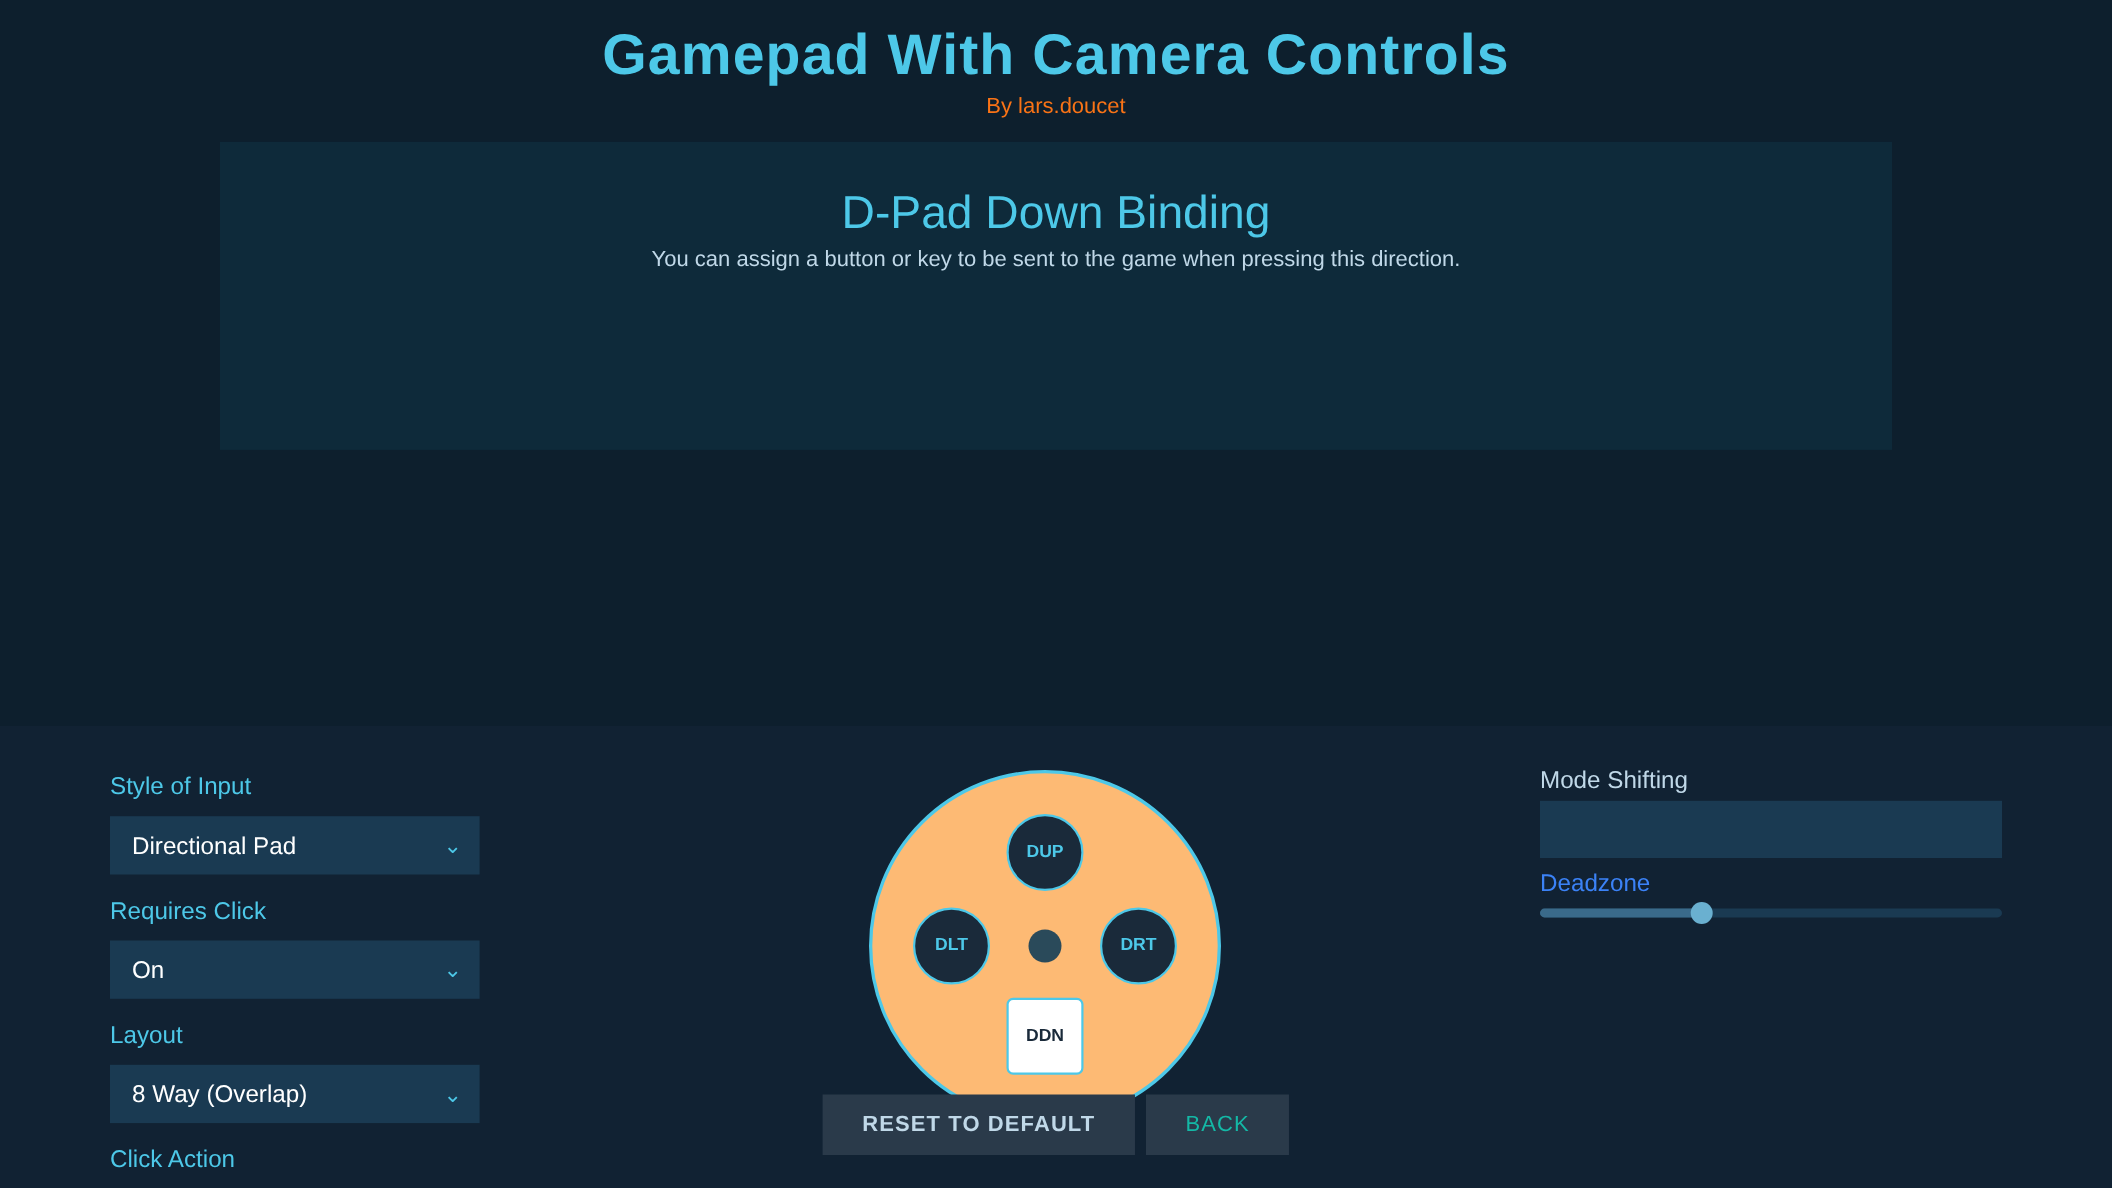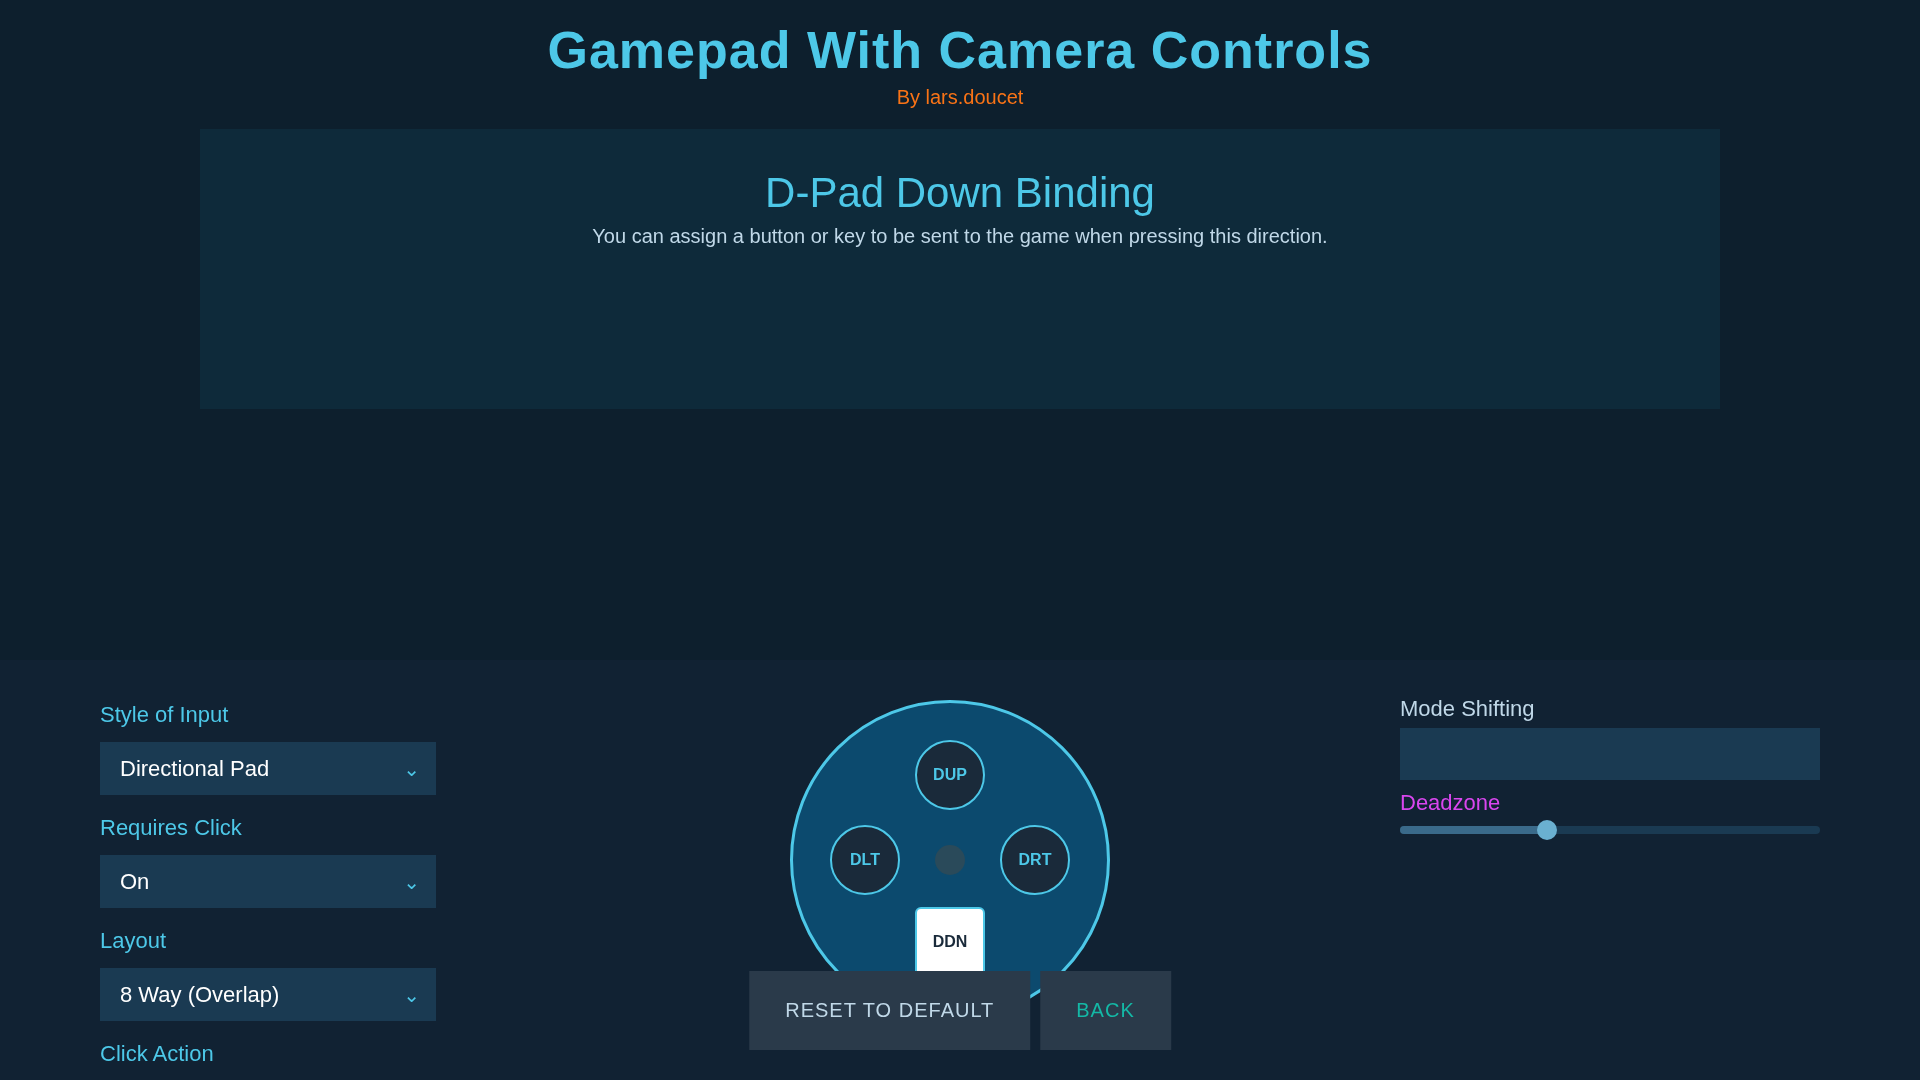--- a/index.html
+++ b/index.html
@@ -119,21 +119,21 @@
       display: flex;
       justify-content: center;
       align-items: center;
       padding-top: 10px;
     }
 
     .dpad-circle {
       width: 320px;
       height: 320px;
       border-radius: 50%;
-      background-color: #0c4a6e;
+      background-color: #fdba74;
       border: 3px solid #4dc8e8;
       position: relative;
       display: flex;
       align-items: center;
       justify-content: center;
     }
 
     .dpad-cross {
       position: relative;
       width: 240px;
@@ -226,21 +226,21 @@
 
     .mode-shifting-bar {
       width: 100%;
       height: 52px;
       background-color: #1a3a52;
       border: none;
     }
 
     .deadzone-label {
       font-size: 22px;
-      color: #d946ef;
+      color: #3b82f6;
       margin-top: 10px;
     }
 
     .slider-container {
       position: relative;
       width: 100%;
       margin-top: 10px;
     }
 
     .slider-track {
@@ -290,23 +290,24 @@
       transform: translateX(-50%);
       display: flex;
       gap: 10px;
     }
 
     .btn-reset {
       background-color: #2a3a4a;
       border: none;
       color: #c0d8e8;
       font-size: 20px;
-      padding: 28px 36px;
+      padding: 4px 36px;
       cursor: pointer;
       letter-spacing: 1px;
+      font-weight: bold;
     }
 
     .btn-back {
       background-color: #2a3a4a;
       border: none;
       color: #14b8a6;
       font-size: 20px;
       padding: 16px 36px;
       cursor: pointer;
       letter-spacing: 1px;

